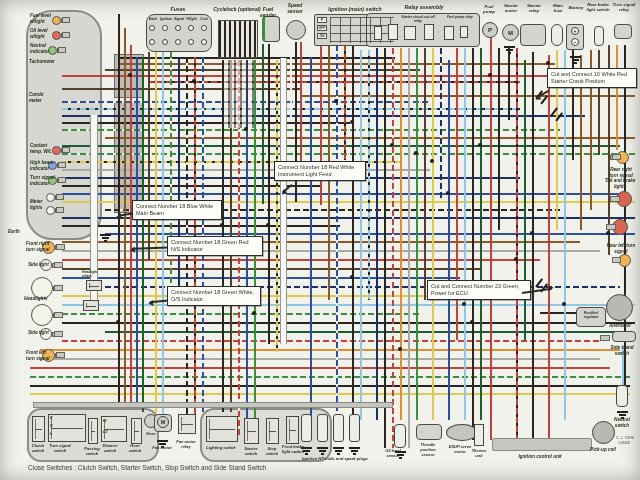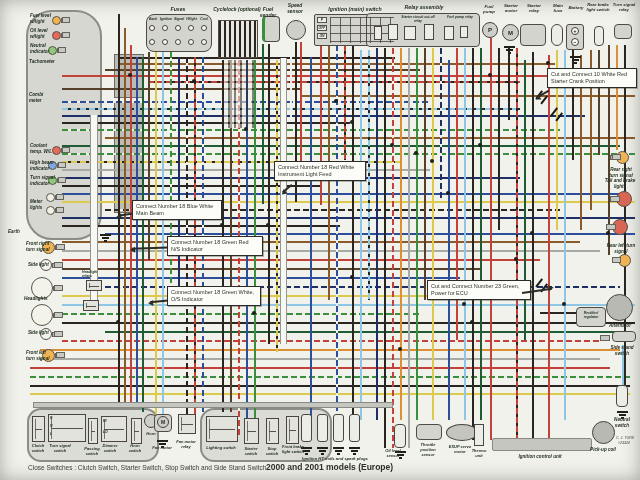--- a/index.html
+++ b/index.html
@@ -427,14 +427,13 @@
   <div class="note" style="left:167px;top:286px;width:94px;">Connect Number 18 Green White, O/S Indicator</div>
   <div class="ar" style="left:168px;top:300px;width:18px;transform:rotate(175deg);"></div>
   <div class="note" style="left:274px;top:161px;width:92px;">Connect Number 18 Red White Instrument Light Feed</div>
   <div class="ar" style="left:292px;top:184px;width:12px;transform:rotate(140deg);"></div>
   <div class="note" style="left:547px;top:68px;width:90px;">Cut and Connect 10 White Red Starter Crank Position</div>
   <div class="ar" style="left:549px;top:90px;width:14px;transform:rotate(150deg);"></div>
   <div class="note" style="left:427px;top:280px;width:104px;">Cut and Connect Number 23 Green, Power for ECU</div>
   <div class="ar" style="left:522px;top:292px;width:30px;transform:rotate(-8deg);"></div>
 
   <div class="cap" style="left:28px;top:464px;width:260px;">Close Switches : Clutch Switch, Starter Switch, Stop Switch and Side Stand Switch</div>
-  <div class="cap2" style="left:266px;top:462px;width:160px;">2000 and 2001 models (Europe)</div>
 </div>
 
 </body></html>

